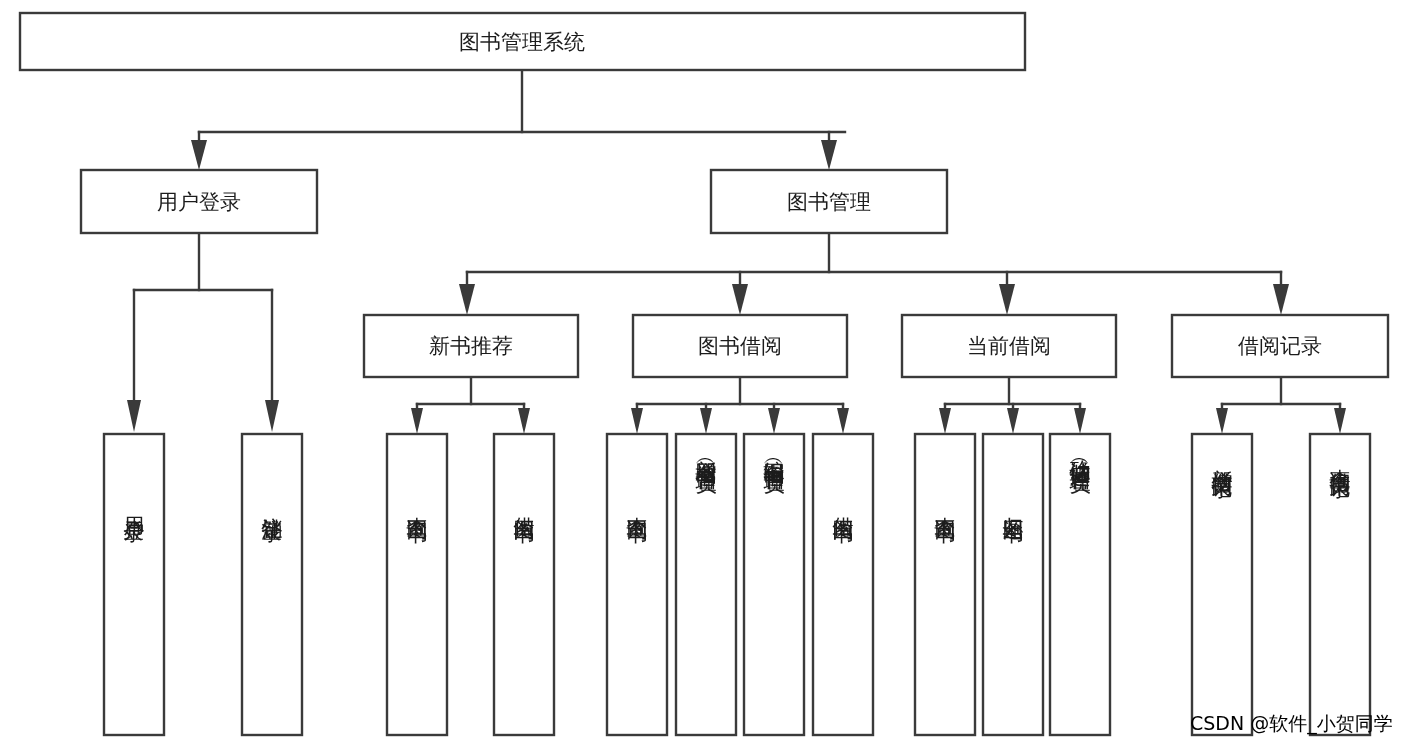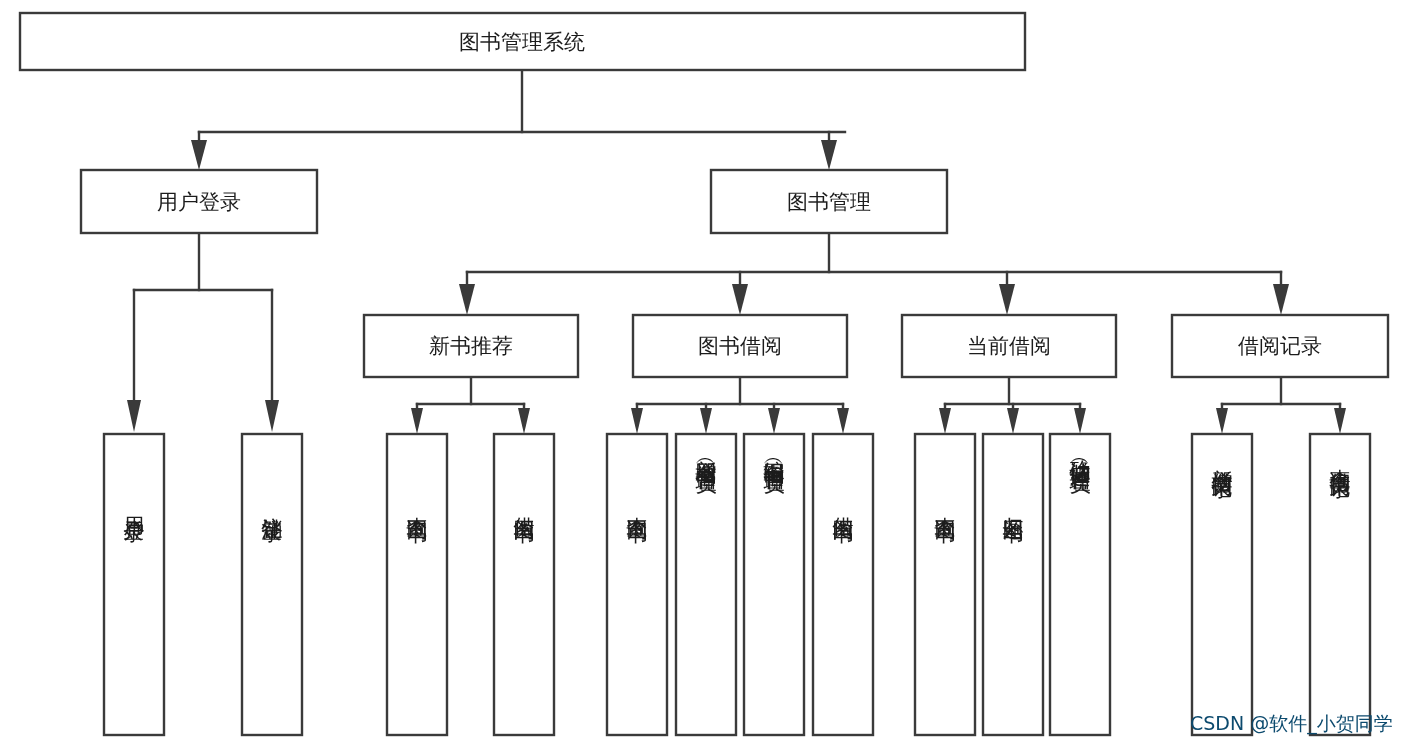--- a/index.html
+++ b/index.html
@@ -59,21 +59,21 @@
     color: #1c1c1c;
     letter-spacing: 2px;
     white-space: nowrap;
     pointer-events: none;
     transform: translateX(-50%);
   }
   .watermark {
     position: absolute;
     font-family: "DejaVu Sans", "Liberation Sans", sans-serif;
     font-size: 19px;
-    color: #0c4a6e;
+    color: #000000;
     white-space: nowrap;
   }
 </style>
 </head>
 <body>
 
 <div id="diagram-root">
 
   <svg id="flow-svg" viewBox="0 0 1405 747">
 

